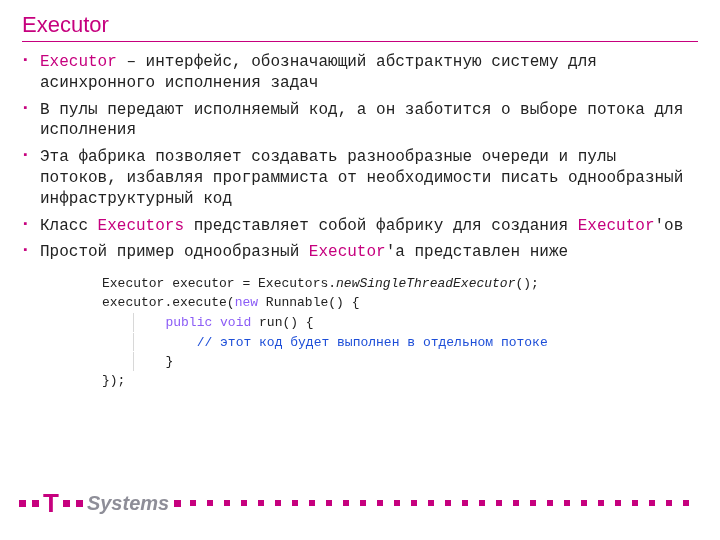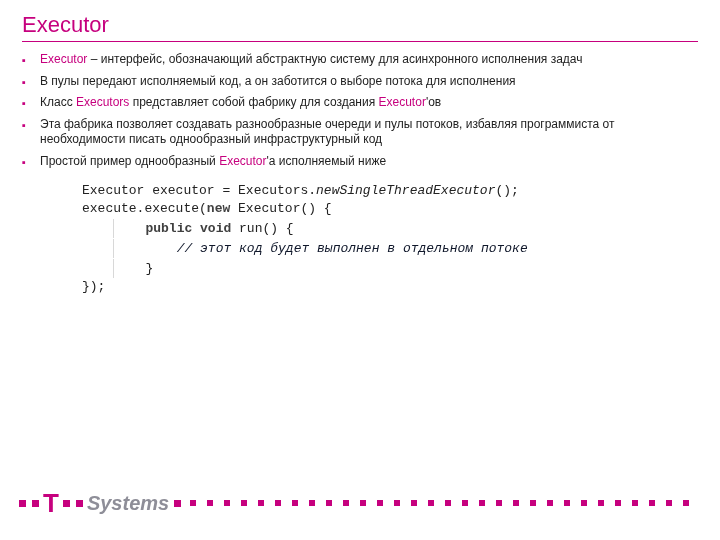--- a/index.html
+++ b/index.html
@@ -21,45 +21,46 @@
     border-bottom: 1px solid #c6007e;
     margin-bottom: 10px;
   }
   ul.bullets {
     list-style: none;
     padding-left: 0;
   }
   ul.bullets > li {
     position: relative;
     padding-left: 18px;
-    font-size: 12px;
+    font-size: 16px;
     line-height: 1.3;
     margin-bottom: 6px;
     color: #222;
+    font-family: Liberation Mono, monospace;
   }
   ul.bullets > li::before {
     content: "▪";
     position: absolute;
     left: 0;
     top: 1px;
     color: #c6007e;
     font-size: 11px;
   }
   .kw { color: #c6007e; }
   .code-block {
     margin: 12px 0 0 60px;
     font-family: "Courier New", monospace;
     font-size: 13px;
     line-height: 1.45;
     color: #222;
   }
-  .code-line { white-space: pre; }
-  .c-kw { color: #404040; font-weight: bold; }
+  .code-line { white-space: pre; margin-left: 20px; }
+  .c-kw { color: #8b5cf6; font-weight: normal; }
   .c-em { font-style: italic; }
-  .c-comment { color: #0f172a; font-style: italic; }
+  .c-comment { color: #1d4ed8; }
   .gutter {
     display: inline-block;
     border-left: 1px solid #d8d8d8;
     height: 1.45em;
     vertical-align: middle;
     margin-right: 0;
   }
   .footer {
     position: absolute;
     left: 0;
@@ -109,32 +110,32 @@
 </head>
 <body>
 
 <div class="title">Executor</div>
 
 <ul class="bullets">
   <li>
     <span class="kw">Executor</span><span> – интерфейс, обозначающий абстрактную систему для асинхронного исполнения задач</span>
   </li>
   <li>В пулы передают исполняемый код, а он заботится о выборе потока для исполнения</li>
+  <li>Эта фабрика позволяет создавать разнообразные очереди и пулы потоков, избавляя программиста от необходимости писать однообразный инфраструктурный код</li>
   <li>
     <span>Класс </span><span class="kw">Executors</span><span> представляет собой фабрику для создания </span><span class="kw">Executor</span><span>'ов</span>
   </li>
-  <li>Эта фабрика позволяет создавать разнообразные очереди и пулы потоков, избавляя программиста от необходимости писать однообразный инфраструктурный код</li>
   <li>
-    <span>Простой пример однообразный </span><span class="kw">Executor</span><span>'а исполняемый ниже</span>
+    <span>Простой пример однообразный </span><span class="kw">Executor</span><span>'а представлен ниже</span>
   </li>
 </ul>
 
 <div class="code-block">
   <div class="code-line"><span>Executor executor = Executors.</span><span class="c-em">newSingleThreadExecutor</span><span>();</span></div>
-  <div class="code-line"><span>execute.execute(</span><span class="c-kw">new</span><span> Executor() {</span></div>
+  <div class="code-line"><span>executor.execute(</span><span class="c-kw">new</span><span> Runnable() {</span></div>
   <div class="code-line">    <span class="gutter"></span>    <span class="c-kw">public void</span><span> run() {</span></div>
   <div class="code-line">    <span class="gutter"></span>        <span class="c-comment">// этот код будет выполнен в отдельном потоке</span></div>
   <div class="code-line">    <span class="gutter"></span>    <span>}</span></div>
   <div class="code-line"><span>});</span></div>
 </div>
 
 <div class="footer">
   <div class="logo">
     <span class="sq"></span>
     <span class="sq"></span>

